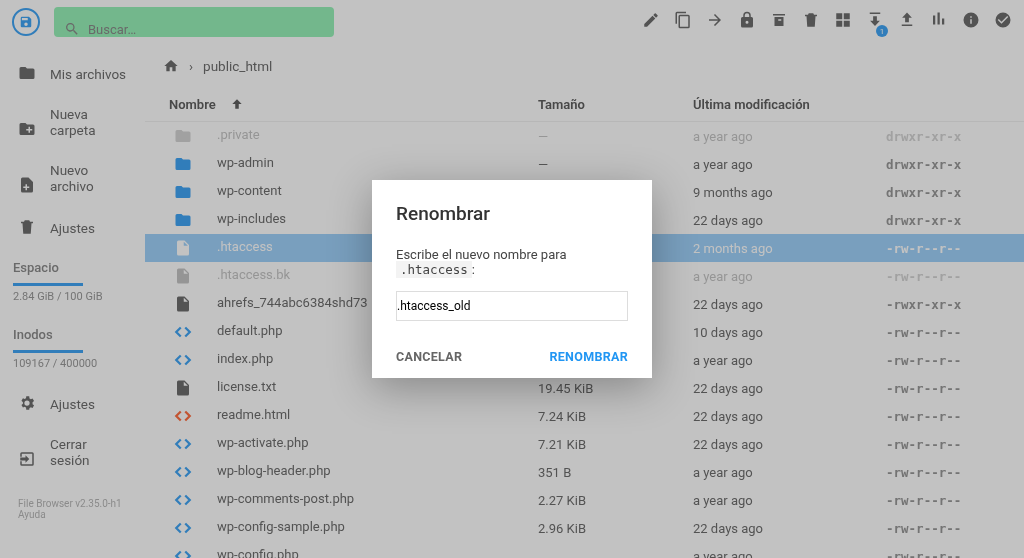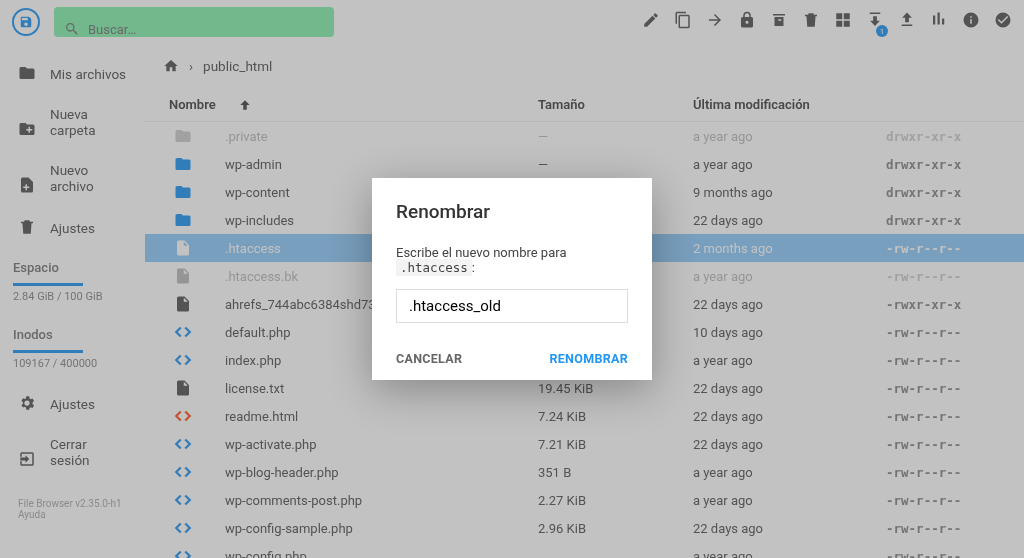--- a/index.html
+++ b/index.html
@@ -17,39 +17,39 @@
   .sb-item { display:flex; align-items:flex-end; padding:12px 18px; color:#555; font-size:13.5px; cursor:pointer; }
   .sb-item svg { margin-right:14px; }
   .sb-section { padding:12px 13px; color:#777; font-size:13px; }
   .sb-section .title { margin-bottom:6px; font-weight:500; }
   .sb-section .bar { height:3px; width:70px; background:#2196f3; margin:8px 0 4px; }
   .sb-section .val { font-size:11px; color:#888; }
   .sb-bottom { padding:18px; font-size:10px; color:#aaa; }
   .main { flex:1; }
   .crumbs { display:flex; align-items:center; gap:10px; padding:14px 18px; color:#555; font-size:13.5px; }
   .thead { display:flex; align-items:center; padding:6px 18px; font-size:13px; font-weight:600; color:#444; border-bottom:1px solid #eee; height:34px; }
-  .col-name { width:375px; padding-left:6px; display:flex; align-items:center; gap:22px; }
+  .col-name { width:375px; padding-left:6px; display:flex; align-items:flex-start; gap:14px; }
   .col-size { width:155px; }
   .col-date { width:160px; }
   .col-perm { width:120px; font-family:monospace; font-weight:700;margin-left:33px; }
   .row { display:flex; align-items:center; padding:0 18px; height:28px; font-size:13px; color:#555; }
   .row .col-name { font-weight:400; }
   .row.private { color:#bbb; }
   .row.selected { background:#90caf9; color:#fff; }
   .row .fileic { width:28px; display:flex; justify-content:center; margin-right:6px; }
   .row .col-perm { color:#888; font-size:12.5px; }
   .row.selected .col-perm { color:#fff; }
   .row.private .col-perm { color:#ccc; }
   
   .overlay { position:absolute; inset:0; background:rgba(80,80,80,0.35); display:flex; align-items:center; justify-content:center; }
   .dialog { width:280px; background:#fff; padding:22px 24px 14px; box-shadow:0 10px 40px rgba(0,0,0,0.3); }
   .dialog h2 { font-size:19px; font-weight:500; margin-bottom:22px; }
   .dialog p { font-size:13px; color:#444; margin-bottom:14px; }
   .dialog code { background:#f3f3f3; padding:1px 4px; font-family:monospace; font-size:12.5px; }
-  .dialog input { width:100%; border:1px solid #ddd; padding:7px 12px; font-size:15px; outline:none; }
+  .dialog input { width:100%; border:1px solid #ddd; padding:7px 0; font-size:12px; outline:none; }
   .dialog .actions { display:flex; justify-content:space-between; gap:20px; margin-top:28px; font-size:12.5px; font-weight:700; letter-spacing:.3px; }
   .dialog .actions span { cursor:pointer; }
   .dialog .actions .primary { color:#2196f3; }
   .dialog .actions .secondary { color:#666; }
   svg { flex-shrink:0; }
 </style>
 </head>
 <body>
 
 <div class="header">

